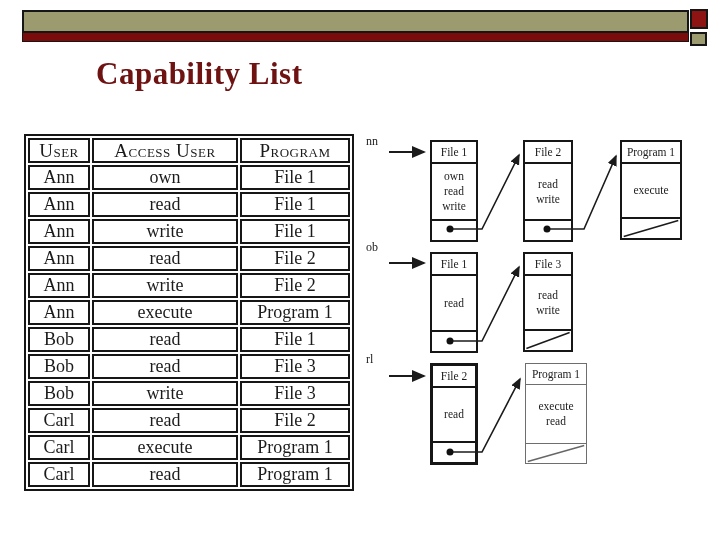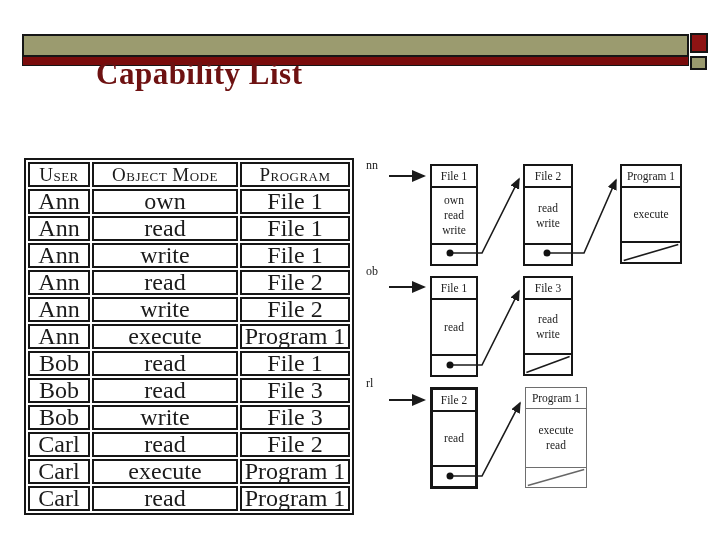--- a/index.html
+++ b/index.html
@@ -1,41 +1,41 @@
 <!DOCTYPE html>
 <html><head>
 <meta charset="utf-8">
 <style>
   html,body{margin:0;padding:0;}
   body{
     width:720px;height:540px;background:#ffffff;position:relative;overflow:hidden;
     font-family:"Liberation Serif", serif;color:#1b1b1b;
   }
-  .abs{position:absolute;margin-top:24px;}
+  .abs{position:absolute;}
 
   
   .bar-olive{left:22px;top:10px;width:663px;height:19px;background:#9b9b6f;border:2px solid #161616;}
   .sq-red{left:690px;top:9px;width:14px;height:16px;background:#8e1313;border:2px solid #161616;}
   .bar-maroon{left:22px;top:32px;width:665px;height:8px;background:#7a0c0c;border:1px solid #161616;}
   .sq-olive{left:690px;top:32px;width:13px;height:10px;background:#9b9b6f;border:2px solid #161616;}
 
   .title{
     left:96px;top:56px;margin:0;font-size:31px;font-weight:bold;color:#6e1212;
     letter-spacing:0.5px;
   }
 
   
   table.acl{
     left:24px;top:134px;width:318px;table-layout:fixed;
     border-collapse:separate;border-spacing:2px;
     border:2px solid #161616;background:#ffffff;
   }
   table.acl td{
     border:2px solid #161616;box-sizing:border-box;height:25px;
-    text-align:center;vertical-align:middle;font-size:24px;line-height:19px;
+    text-align:center;vertical-align:middle;font-size:18px;line-height:19px;
     padding:0 2px;overflow:hidden;white-space:nowrap;
   }
   tr.hdr td{font-variant:small-caps;font-size:19px;letter-spacing:0.5px;}
 
   
   .diagram{left:365px;top:130px;width:332px;height:350px;}
   .dlabel{position:absolute;font-size:12px;line-height:14px;}
   .node{
     position:absolute;background:#ffffff;border:2px solid #161616;box-sizing:border-box;
     display:flex;flex-direction:column;font-size:11.5px;line-height:13px;
@@ -69,21 +69,21 @@
 
   <table class="abs acl">
     <colgroup>
         <col style="width:62px">
         <col style="width:146px">
         <col style="width:110px">
       </colgroup>
     <tbody>
       <tr class="hdr">
         <td>User</td>
-        <td>Object Mode</td>
+        <td>Access User</td>
         <td>Program</td>
       </tr>
       <tr>
         <td>Ann</td>
         <td>own</td>
         <td>File 1</td>
       </tr>
       <tr>
         <td>Ann</td>
         <td>read</td>

